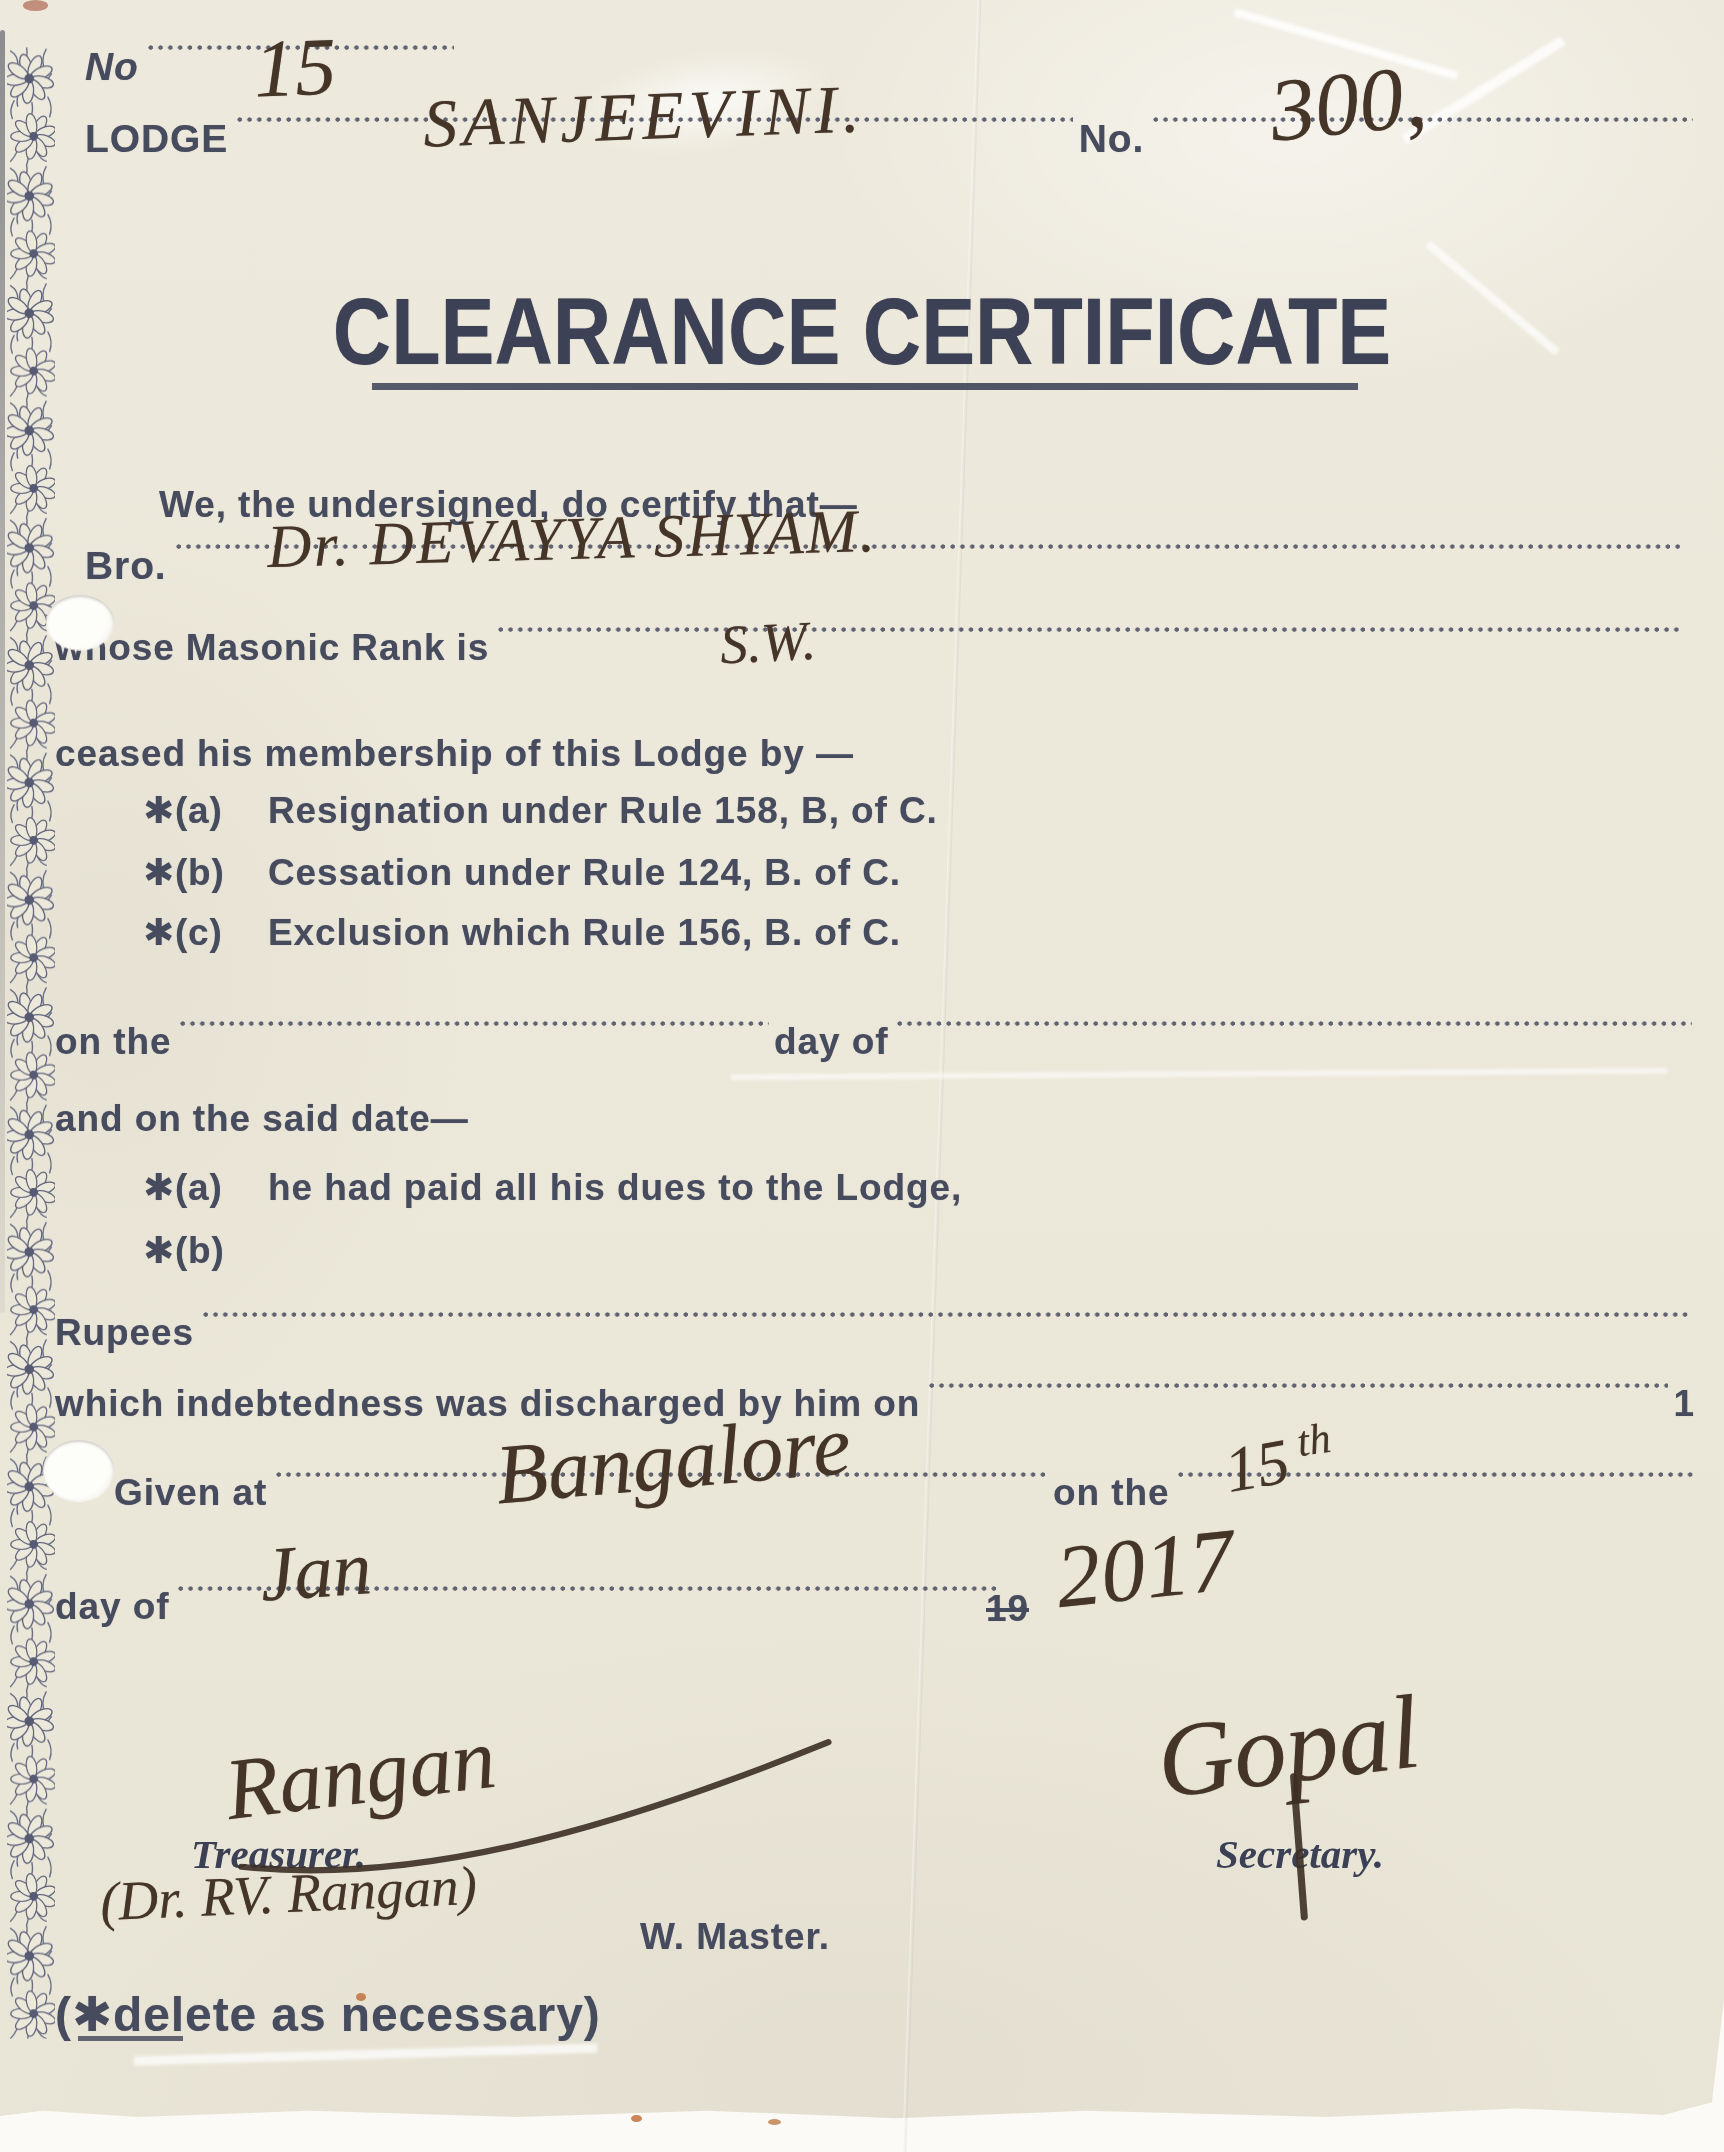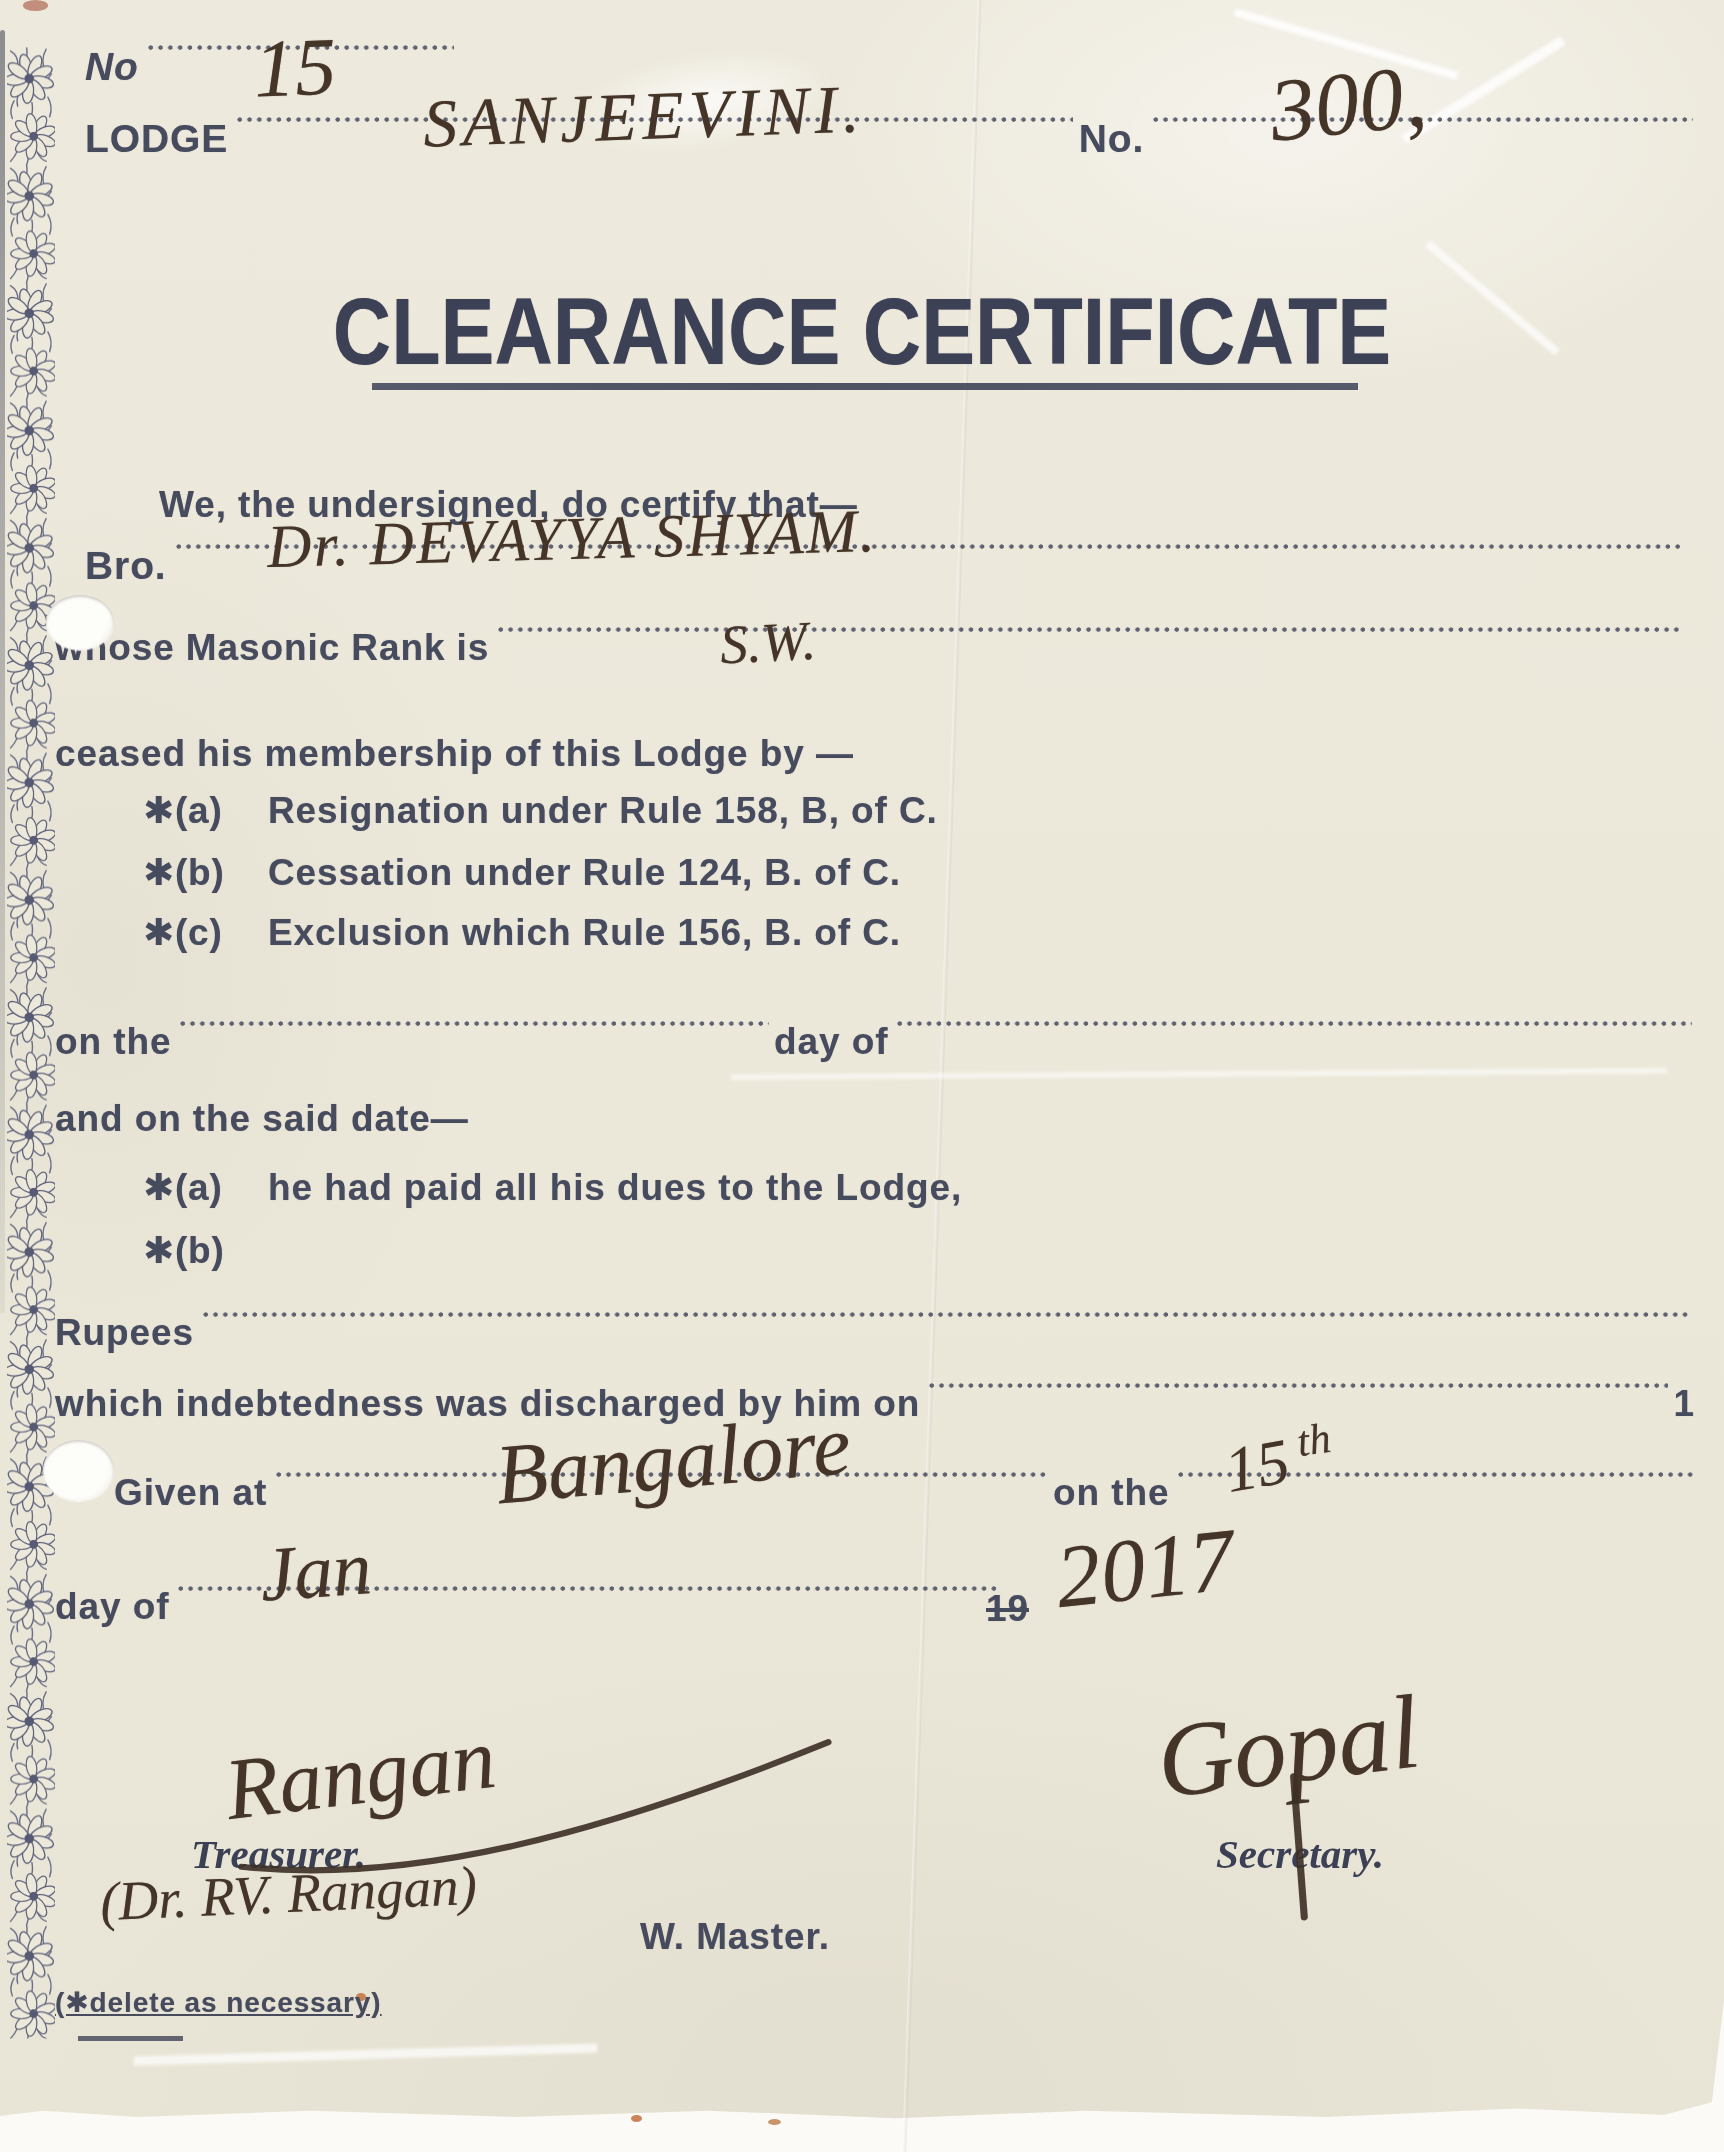--- a/index.html
+++ b/index.html
@@ -206,20 +206,20 @@
 
   <span class="hw" style="left:1157px;top:1686px;font-size:105px;transform:rotate(-7deg);">Gopal</span>
   <svg class="sigsvg" style="left:1283px;top:1773px;" width="39" height="153" viewBox="0 0 44 172">
     <path d="M12 4 L 24 162" stroke-width="8" opacity=".9"></path>
   </svg>
   <span class="serif-label" style="left:1208px;top:1830px;margin-left:8px;">Secretary.</span>
 
   <span class="hw" style="left:100px;top:1862px;font-size:55px;transform:rotate(-2.5deg);">(Dr. RV. Rangan)</span>
   <span class="lbl" style="position:absolute;left:640px;top:1916px;z-index:5;text-align:right;">W. Master.</span>
 
-  <span class="lbl" style="position:absolute;left:55px;top:1987px;font-size:28px;z-index:5;text-decoration:underline;">(✱delete as necessary)</span>
+  <span class="lbl" style="position:absolute;left:55px;top:1987px;font-size:48px;z-index:5;">(✱delete as necessary)</span>
   <div class="underline-seg" style="left:78px;top:2036px;width:105px;"></div>
 
   <div class="hole" style="left:46px;top:595px;width:68px;height:55px;"></div>
   <div class="hole" style="left:43px;top:1440px;width:71px;height:61px;"></div>
 
 </div>
 
 
 </body></html>

